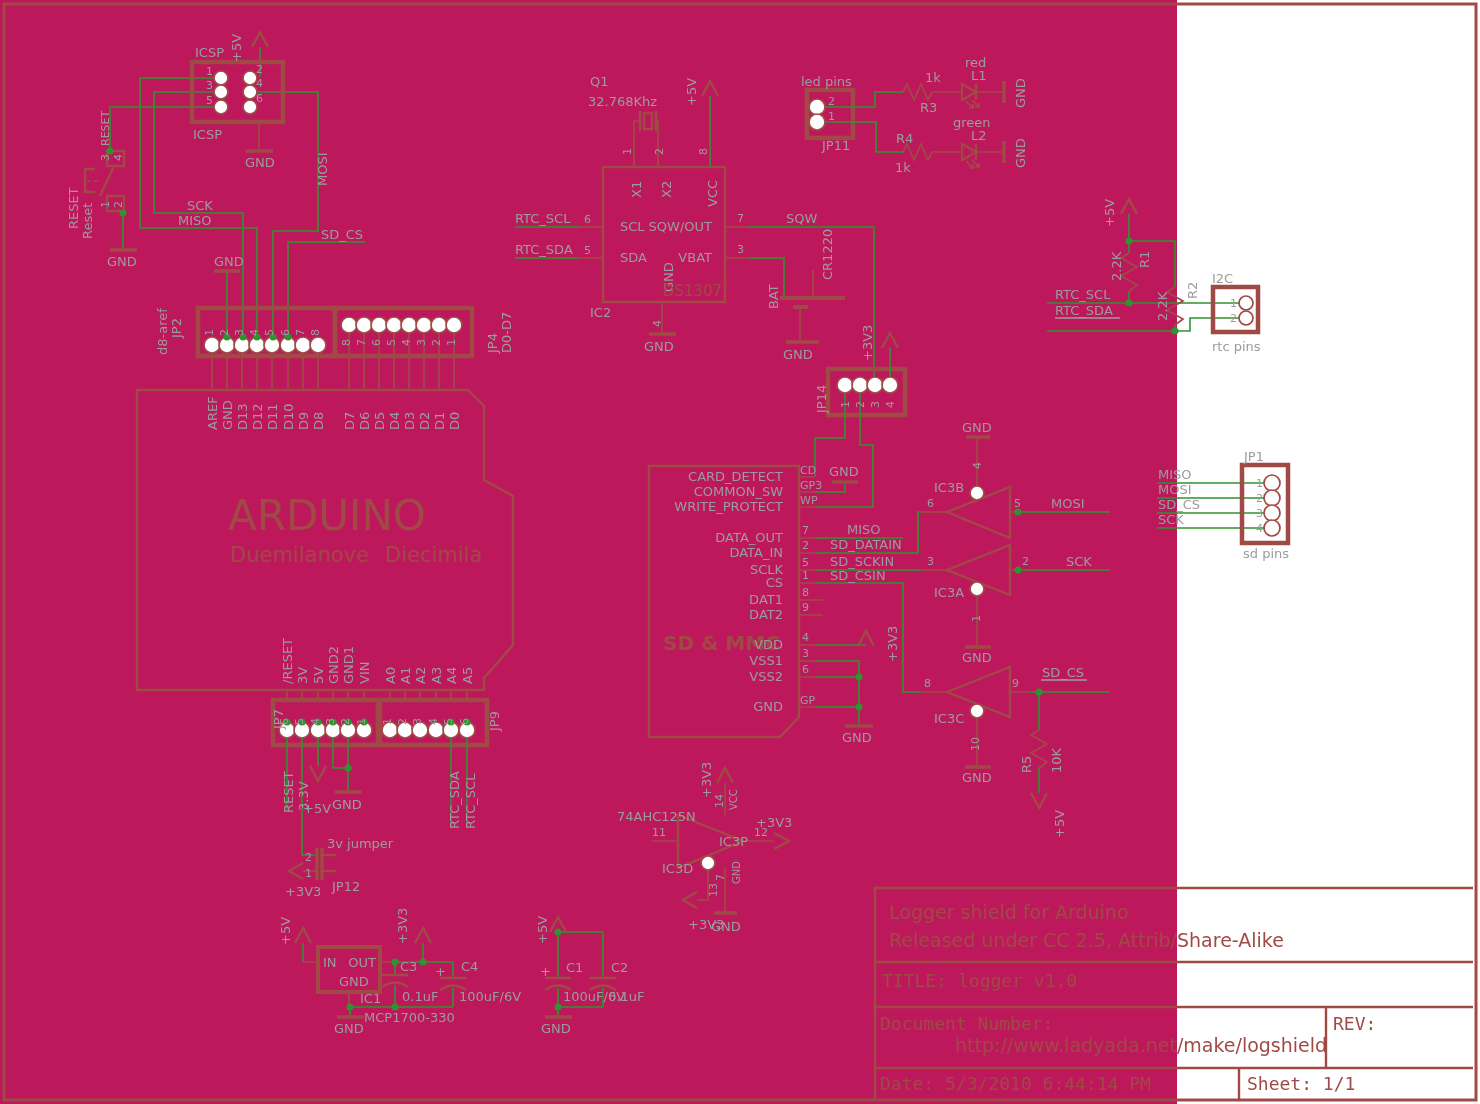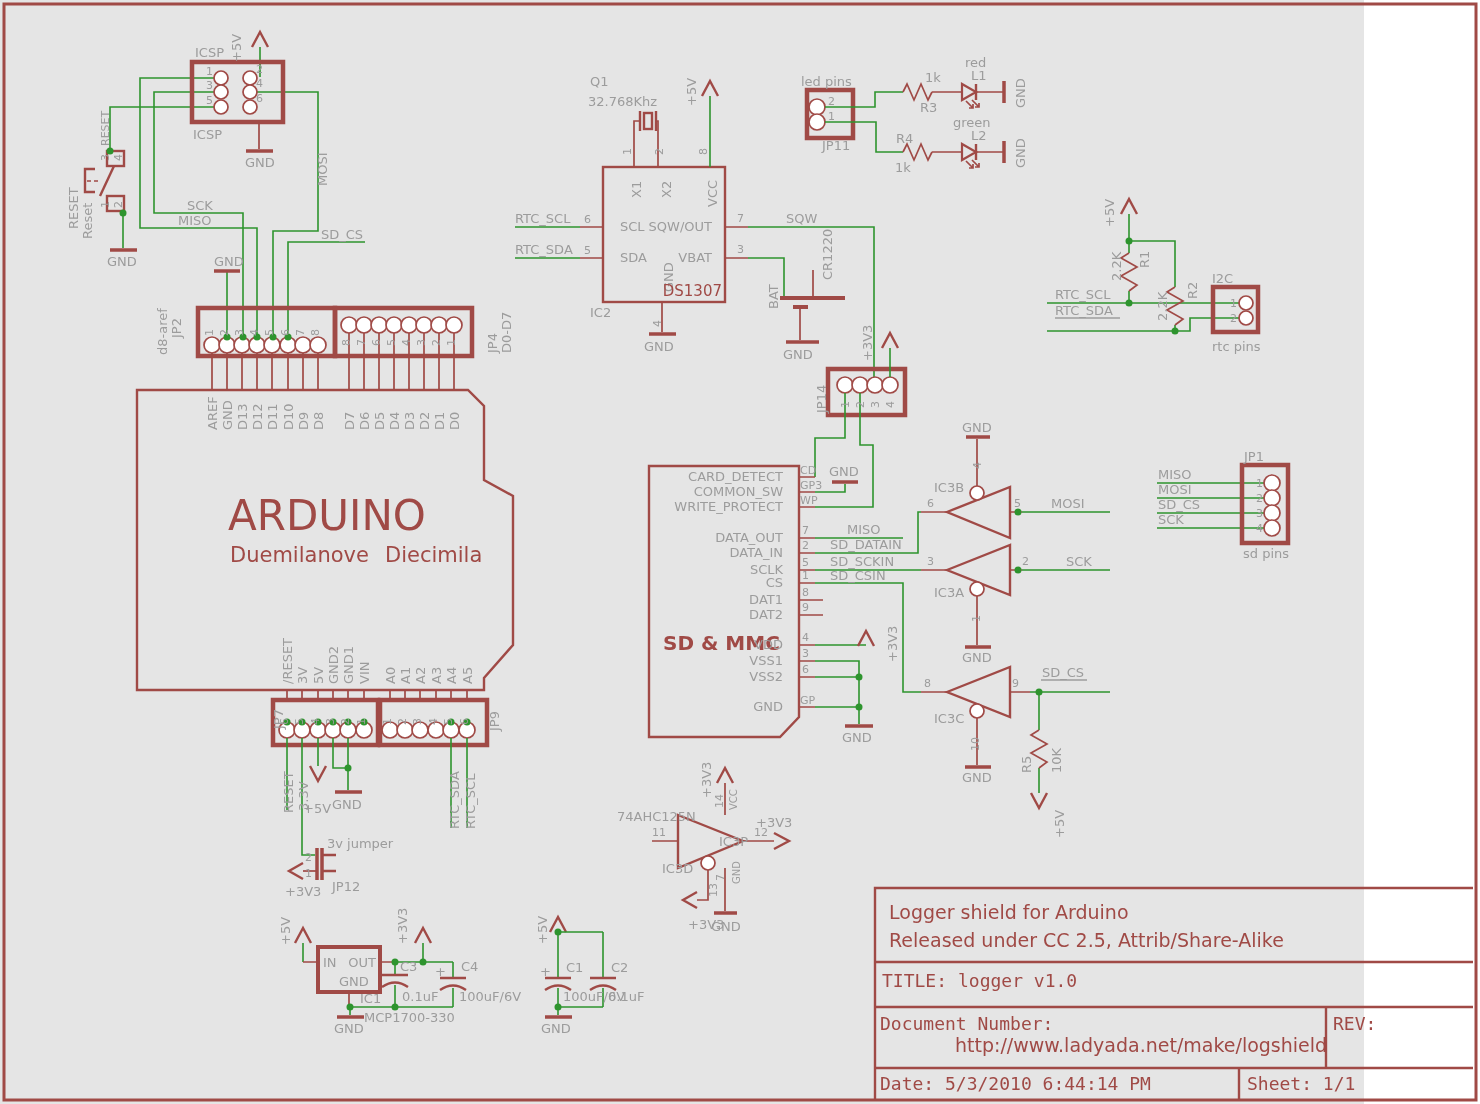--- a/index.html
+++ b/index.html
@@ -1,16 +1,16 @@
 <!DOCTYPE html>
 <html><head>
 <meta charset="utf-8">
 <style>
   html,body{margin:0;padding:0;background:#fff;}
-  #page{width:1364px;height:1104px;position:relative;background:#e5e5e5;}
+  #page{width:1177px;height:1104px;position:relative;background:#be185d;}
   svg text{font-family:"DejaVu Sans",sans-serif;}
   svg text.m{font-family:"DejaVu Sans Mono",monospace;}
   .g{fill:#9c9c9c;font-size:13px;}
   .gs{fill:#9c9c9c;font-size:11px;}
   .g10{fill:#9c9c9c;font-size:10px;}
   .rt{fill:#a04a46;}
   .w{stroke:#2e942e;stroke-width:1.6;fill:none;}
   .p{stroke:#a04a46;stroke-width:1.7;fill:none;}
   .s{stroke:#a04a46;stroke-width:2.4;fill:none;}
   .s3{stroke:#a04a46;stroke-width:3.5;fill:none;}

